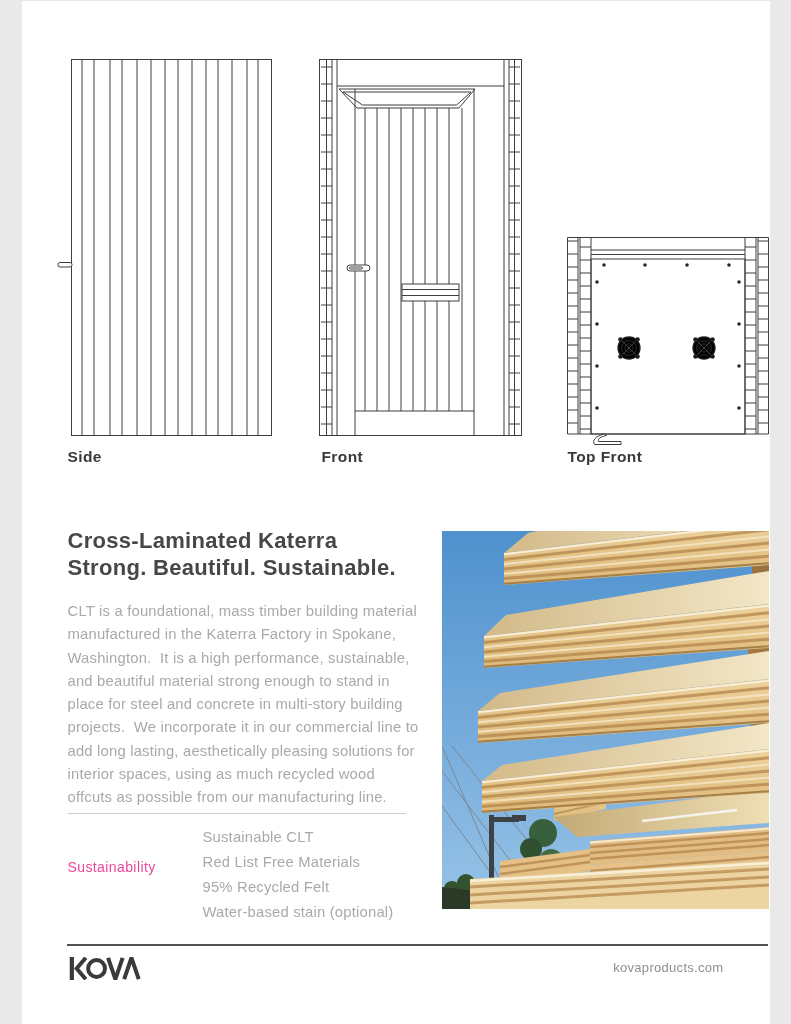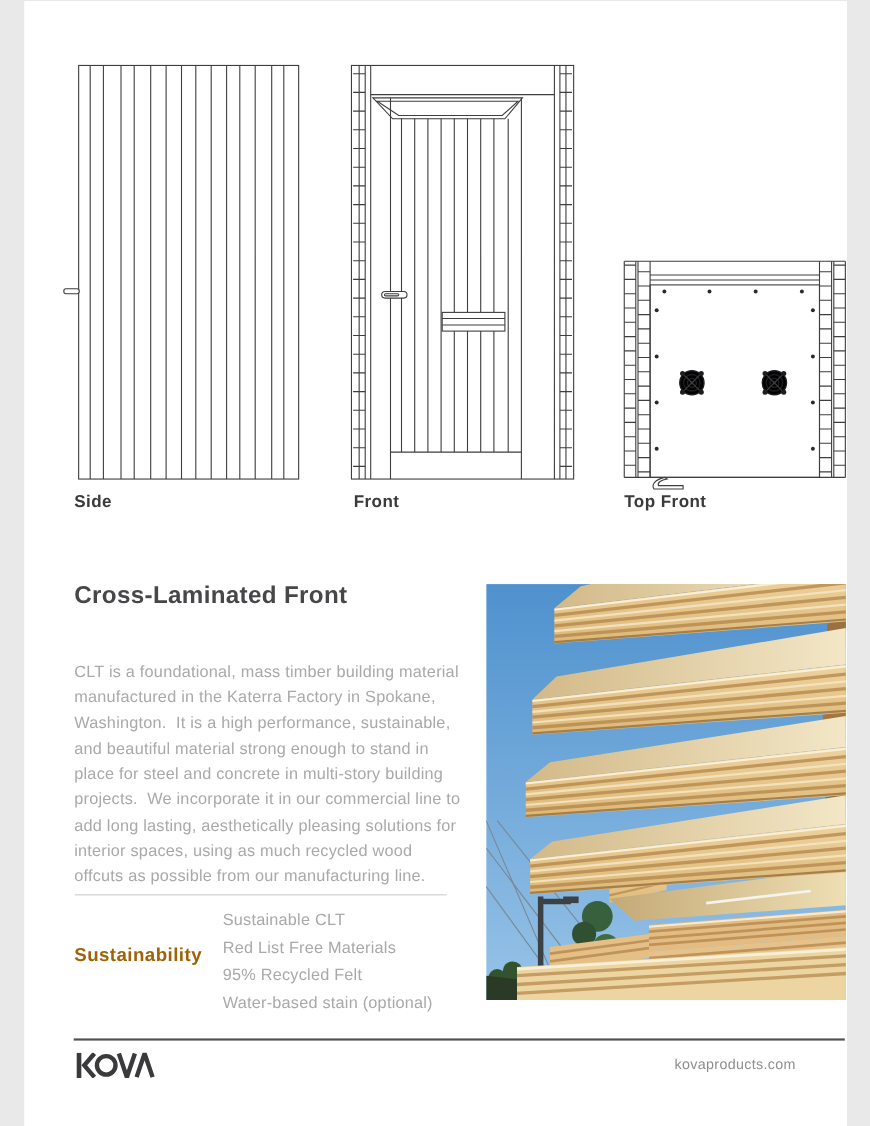--- a/index.html
+++ b/index.html
@@ -20,21 +20,21 @@
   .title{
     position:absolute;left:46px;top:526px;width:400px;margin:0;
     font-size:22px;line-height:27px;font-weight:700;color:#47474a;letter-spacing:.3px;
   }
   .body-copy{
     position:absolute;left:46px;top:599px;width:352px;margin:0;
     font-size:14.8px;line-height:23.3px;color:#a9a9ab;white-space:pre-wrap;letter-spacing:.2px;
   }
   .divider{position:absolute;left:46px;top:812px;width:338px;height:1px;background:#cccccd;}
   .sustain-label{
-    position:absolute;left:46px;top:858px;font-size:17px;font-weight:700;color:#a16207;letter-spacing:.4px;
+    position:absolute;left:46px;top:858px;font-size:14px;font-weight:400;color:#ec4899;letter-spacing:.4px;
   }
   .sustain-list{
     position:absolute;left:181px;top:824px;margin:0;padding:0;list-style:none;
     font-size:14.8px;line-height:25px;color:#a9a9ab;letter-spacing:.2px;
   }
   .photo{position:absolute;left:420px;top:530px;width:327px;height:378px;overflow:hidden;}
   .footer-rule{position:absolute;left:45px;top:943px;width:701px;height:1.5px;background:#515153;}
   .logo{position:absolute;left:47px;top:956px;width:72px;height:23px;}
   .logo svg{display:block;width:72px;height:23px;}
   .logo .stroke{stroke:#3a3a3c;stroke-width:5.2;fill:none;stroke-linecap:butt;}
@@ -115,21 +115,21 @@
       <circle class="dot" cx="128.5" cy="119.5" r="2.3"></circle>
         <circle class="dot" cx="145.5" cy="119.5" r="2.3"></circle>
     </g>
     <path class="fill-w" d="M37 197C28 199.5 25 203.5 27.5 207.5H54V204.5H31.5C30.5 201.5 34 199.5 39.5 198.5Z"></path>
   </svg>
 
   <div class="view-label" style="left:46px">Side</div>
   <div class="view-label" style="left:300px">Front</div>
   <div class="view-label" style="left:546px">Top Front</div>
 
-  <h1 class="title"><span>Cross-Laminated Front</span><br></h1>
+  <h1 class="title"><span>Cross-Laminated Katerra</span><br><span>Strong. Beautiful. Sustainable.</span></h1>
 
   <p class="body-copy">CLT is a foundational, mass timber building material manufactured in the Katerra Factory in Spokane, Washington.  It is a high performance, sustainable, and beautiful material strong enough to stand in place for steel and concrete in multi-story building projects.  We incorporate it in our commercial line to add long lasting, aesthetically pleasing solutions for interior spaces, using as much recycled wood offcuts as possible from our manufacturing line.</p>
 
   <div class="divider"></div>
 
   <div class="sustain-label">Sustainability</div>
   <ul class="sustain-list">
     <li>Sustainable CLT</li>
     <li>Red List Free Materials</li>
     <li>95% Recycled Felt</li>

